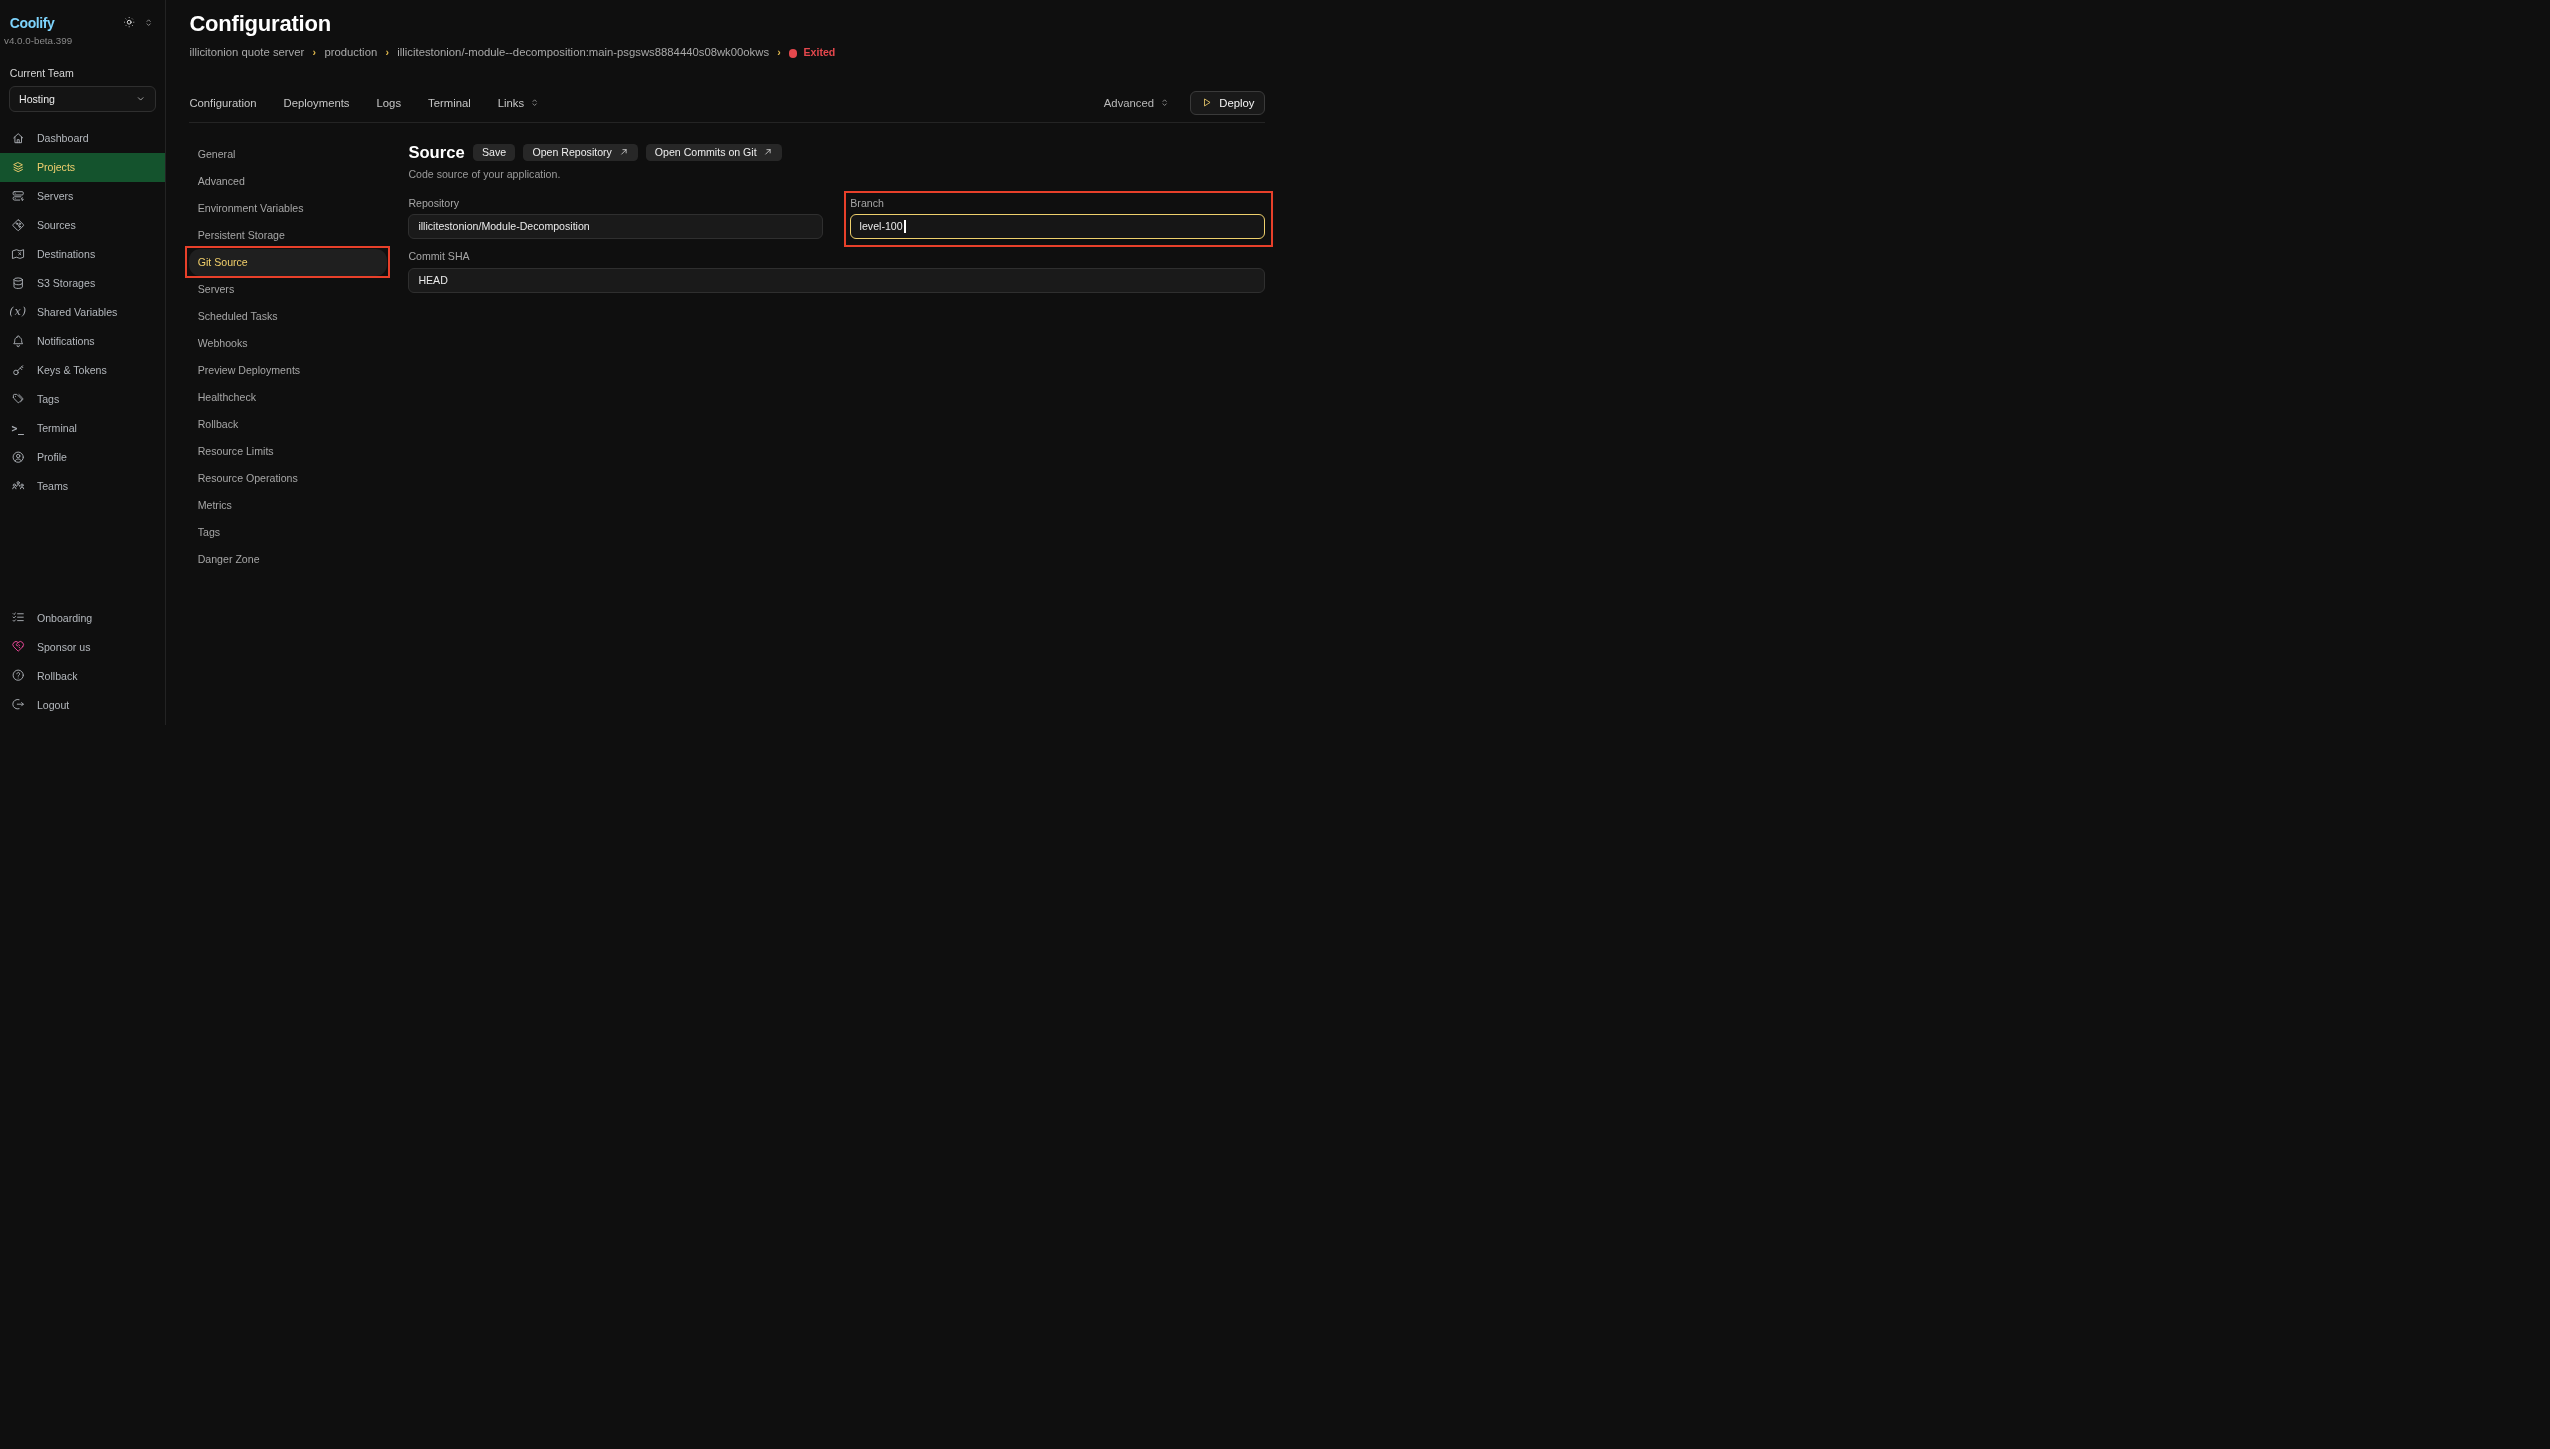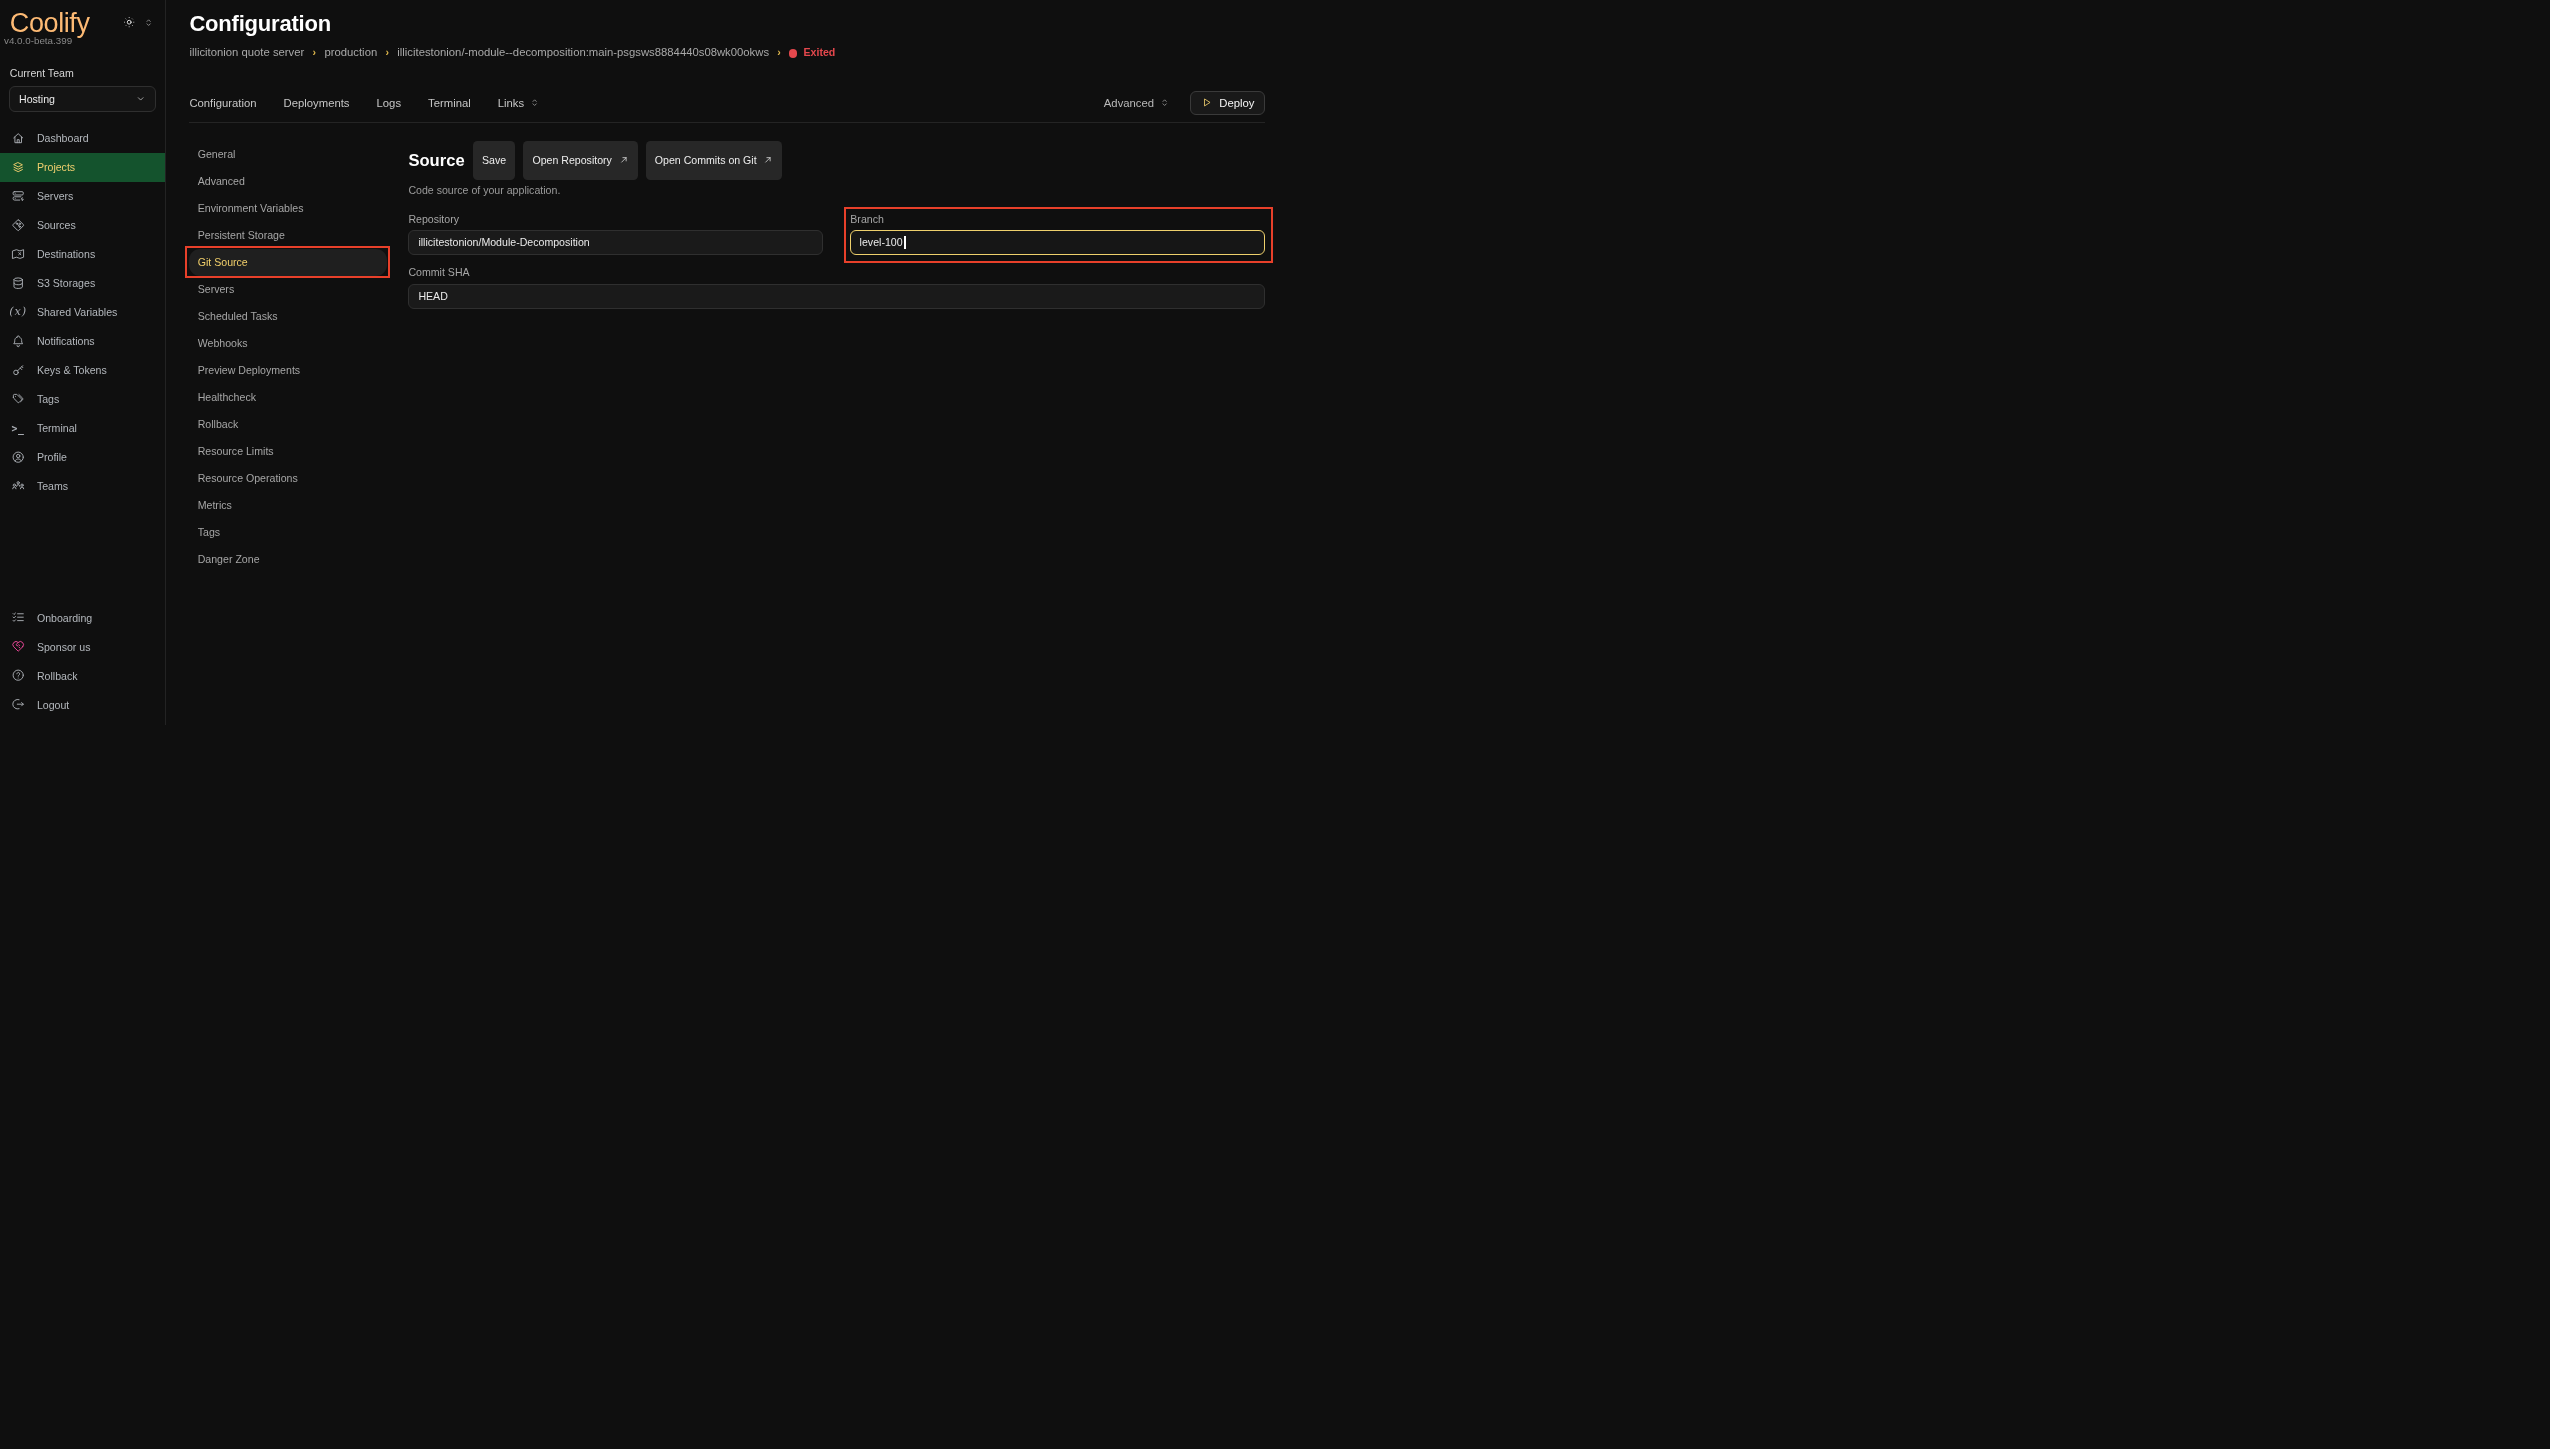--- a/index.html
+++ b/index.html
@@ -19,21 +19,21 @@
 
   
   .sidebar {
     width:166px; min-width:166px; height:100%;
     background:#0f0f0f;
     border-right:0.8px solid #232323;
     display:flex; flex-direction:column;
     padding:10.6px 0 6px 0;
   }
   .brand-row { display:flex; align-items:flex-start; justify-content:space-between; padding:0 10.6px 0 9.8px; }
-  .brand { font-size:27px; font-weight:normal; color:#fdba74; letter-spacing:-0.4px; line-height:24px; }
+  .brand { font-size:14px; font-weight:bold; color:#7dd3fc; letter-spacing:-0.4px; line-height:24px; }
   .theme-controls { display:flex; align-items:center; gap:6.8px; margin-top:4.5px; color:#e5e5e5; }
   .theme-controls .sel { color:#9a9a9a; }
   .version { padding:0 4px; font-size:9.8px; color:#8a8a8a; margin-top:0.8px; }
   .team-label { padding:0 9.8px; margin-top:20.4px; font-size:10.6px; color:#d6d6d6; }
   .team-select {
     margin:6.8px 9px 0 9px; height:26px;
     background:#141414; border:0.8px solid #2f2f2f; border-radius:6px;
     display:flex; align-items:center; justify-content:space-between;
     padding:0 9px; cursor:pointer;
   }
@@ -94,21 +94,21 @@
   .subnav-item.active { background:#1f1f1f; color:#f1cf6a;border-radius:11px; }
   .annot { position:absolute; border:2.3px solid #e8402a; pointer-events:none; }
   .annot-gitsource { top:-2.3px; left:-4.5px; right:-3px; bottom:-2.3px; }
 
   
   .form { flex:1; display:flex; flex-direction:column; }
   .form-header { display:flex; align-items:center; gap:8.3px; }
   .section-title { font-size:16.6px; font-weight:bold; color:#ffffff; line-height:23px; }
   .btn {
     background:#272727; border:none; border-radius:4.5px;
-    height:39px; padding:4px 9px; cursor:pointer;
+    height:17px; padding:4px 9px; cursor:pointer;
     display:flex; align-items:center; gap:6.8px;
     font-size:10.6px; color:#ededed;
     font-family:"Liberation Sans","DejaVu Sans",sans-serif;
   }
   .btn .ext { color:#e8e8e8; }
   .section-desc { margin-top:4.5px; font-size:10.6px; color:#9b9b9b; }
 
   .field-row { display:grid; grid-template-columns:1fr 1fr; column-gap:27px; margin-top:16.6px; }
   .field { display:flex; flex-direction:column; position:relative; }
   .field-label { font-size:10.6px; color:#a6a6a6; margin-bottom:5.3px; }

